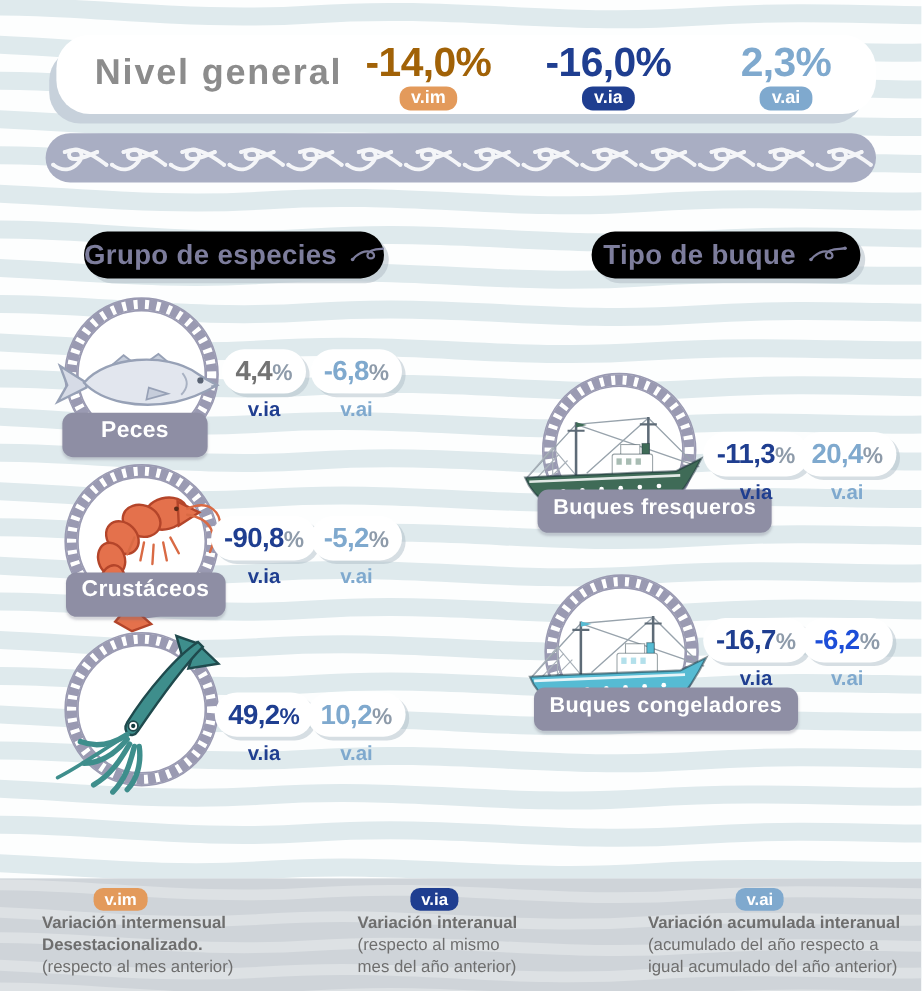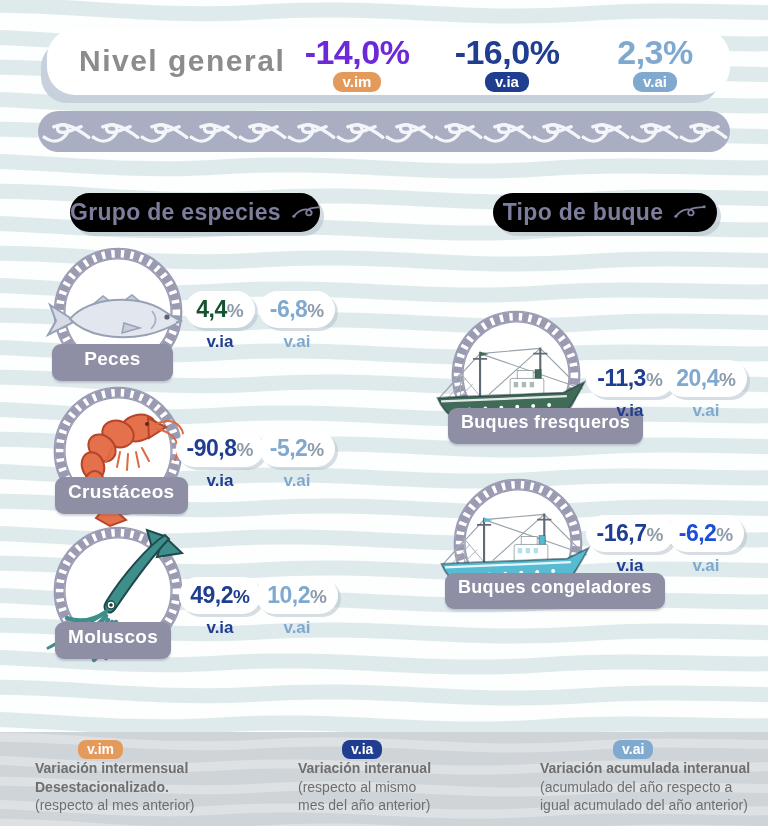--- a/index.html
+++ b/index.html
@@ -173,21 +173,21 @@
         <use href="#wv" y="628"></use>
       <use href="#wv" y="659" x="-40"></use>
         <use href="#wv" y="690"></use>
         <use href="#wv" y="721" x="-40"></use>
     </g>
   </svg>
 
   <div class="header-box">
     <div class="h-title">Nivel general</div>
     <div class="hv" style="left:248px">
-      <div class="hv-num" style="color: #6d28d9;"><span>-14,0</span><span>%</span></div>
+      <div class="hv-num" style="color: #a16207;"><span>-14,0</span><span>%</span></div>
       <div><span class="hv-tag" style="background: rgb(227, 154, 91);">v.im</span></div>
     </div>
     <div class="hv" style="left:398px">
       <div class="hv-num" style="color: rgb(31, 62, 144);"><span>-16,0</span><span>%</span></div>
       <div><span class="hv-tag" style="background: rgb(31, 62, 144);">v.ia</span></div>
     </div>
     <div class="hv" style="left:550px;width:116px">
       <div class="hv-num" style="color: rgb(127, 169, 206);"><span>2,3</span><span>%</span></div>
       <div><span class="hv-tag" style="background: rgb(127, 169, 206);">v.ai</span></div>
     </div>
@@ -226,21 +226,21 @@
   </div>
 
   <svg class="abs" style="left:51px;top:245px" width="134" height="134">
       <use href="#rope-circle" width="134" height="134"></use>
     </svg>
   <svg class="abs" style="left:40px;top:277px" width="150" height="80">
       <use href="#fish" width="150" height="80"></use>
     </svg>
   <div class="label-pill" style="left:52px;top:344px;min-width:95px">Peces</div>
   <div class="vgroup" style="left:174px;top:291px">
-    <div class="vpill"><span class="vnum" style="color: #14532d;">4,4</span><span class="vpct" style="color: rgb(142, 155, 170);">%</span></div>
+    <div class="vpill"><span class="vnum" style="color: #737373;">4,4</span><span class="vpct" style="color: rgb(142, 155, 170);">%</span></div>
     <div class="vtag" style="color: rgb(31, 62, 144);">v.ia</div>
   </div>
   <div class="vgroup" style="left:251px;top:291px">
     <div class="vpill"><span class="vnum" style="color: rgb(127, 169, 206);">-6,8</span><span class="vpct" style="color: rgb(142, 155, 170);">%</span></div>
     <div class="vtag" style="color: rgb(127, 169, 206);">v.ai</div>
   </div>
 
   <svg class="abs" style="left:51px;top:384px" width="134" height="134">
       <use href="#rope-circle" width="134" height="134"></use>
     </svg>
@@ -256,21 +256,20 @@
     <div class="vpill"><span class="vnum" style="color: rgb(127, 169, 206);">-5,2</span><span class="vpct" style="color: rgb(142, 155, 170);">%</span></div>
     <div class="vtag" style="color: rgb(127, 169, 206);">v.ai</div>
   </div>
 
   <svg class="abs" style="left:51px;top:524px" width="134" height="134">
       <use href="#rope-circle" width="134" height="134"></use>
     </svg>
   <svg class="abs" style="left:36px;top:528px" width="150" height="140">
       <use href="#squid" width="150" height="140"></use>
     </svg>
-  <div class="label-pill" style="left:55px;top:622px">Moluscos</div>
   <div class="vgroup" style="left:174px;top:577px">
     <div class="vpill"><span class="vnum" style="color: rgb(31, 62, 144);">49,2</span><span class="vpct" style="color: rgb(31, 62, 144);">%</span></div>
     <div class="vtag" style="color: rgb(31, 62, 144);">v.ia</div>
   </div>
   <div class="vgroup" style="left:251px;top:577px">
     <div class="vpill"><span class="vnum" style="color: rgb(127, 169, 206);">10,2</span><span class="vpct" style="color: rgb(142, 155, 170);">%</span></div>
     <div class="vtag" style="color: rgb(127, 169, 206);">v.ai</div>
   </div>
 
   <svg class="abs" style="left:449px;top:308px" width="134" height="134">

